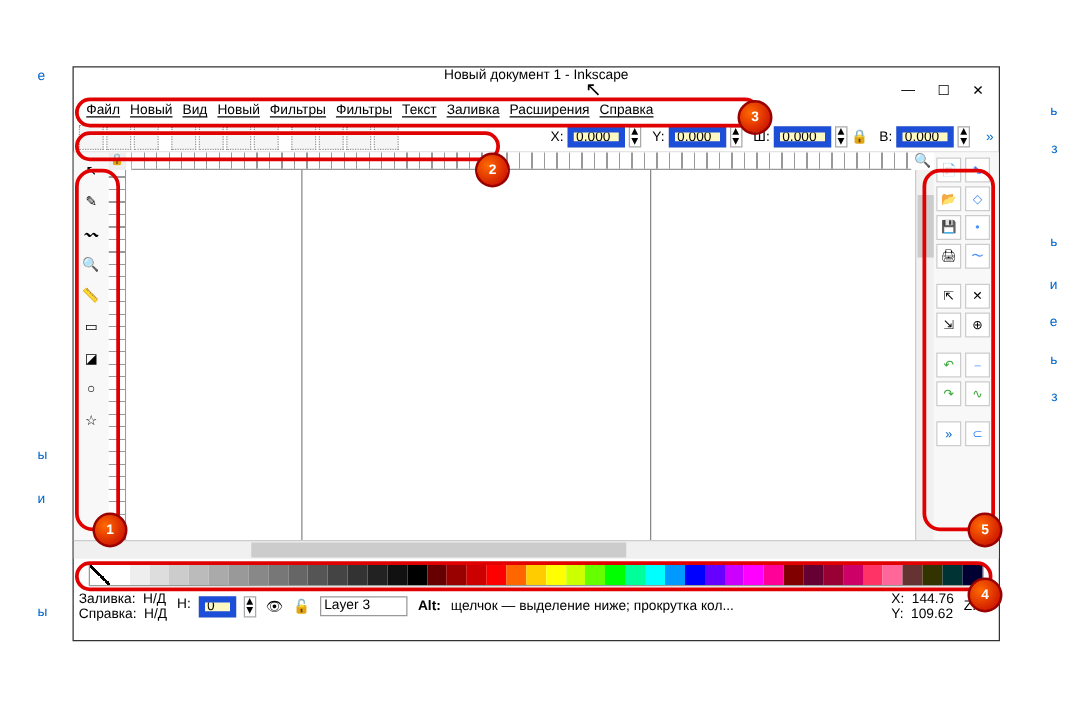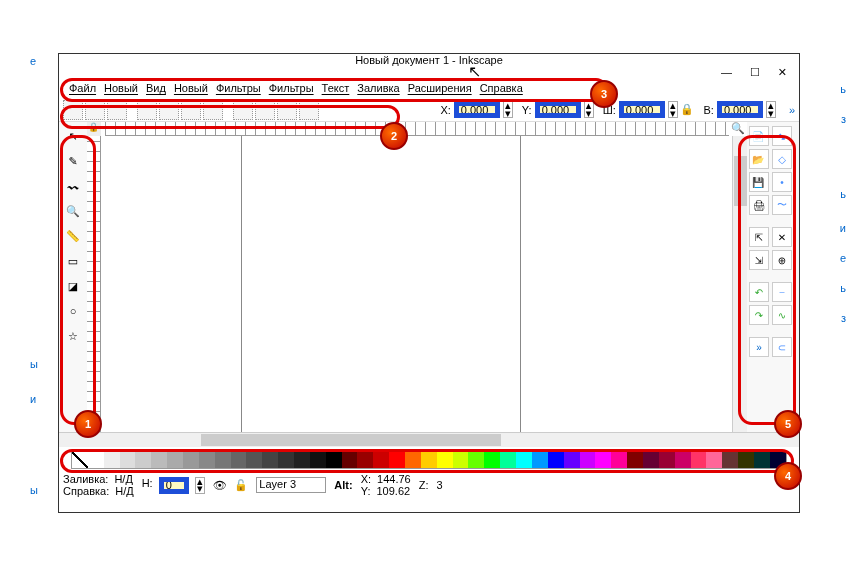--- a/index.html
+++ b/index.html
@@ -272,20 +272,21 @@
       <input class="coord-input" style="width: 30px;" value="0">
       <div class="spin">
           <div>▴</div>
           <div>▾</div>
         </div>
     </div>
     <span>👁</span>
     <span>🔓</span>
     <div class="layer-sel"><span>Layer 3</span></div>
     <span style="font-weight:bold">Alt:</span>
+    <span style="flex:1;overflow:hidden;white-space:nowrap">щелчок — выделение ниже; прокрутка кол...</span>
     <div class="status-left">
       <div class="status-row">
           <span>X:</span>
           <span>144.76</span>
         </div>
       <div class="status-row">
           <span>Y:</span>
           <span>109.62</span>
         </div>
     </div>

